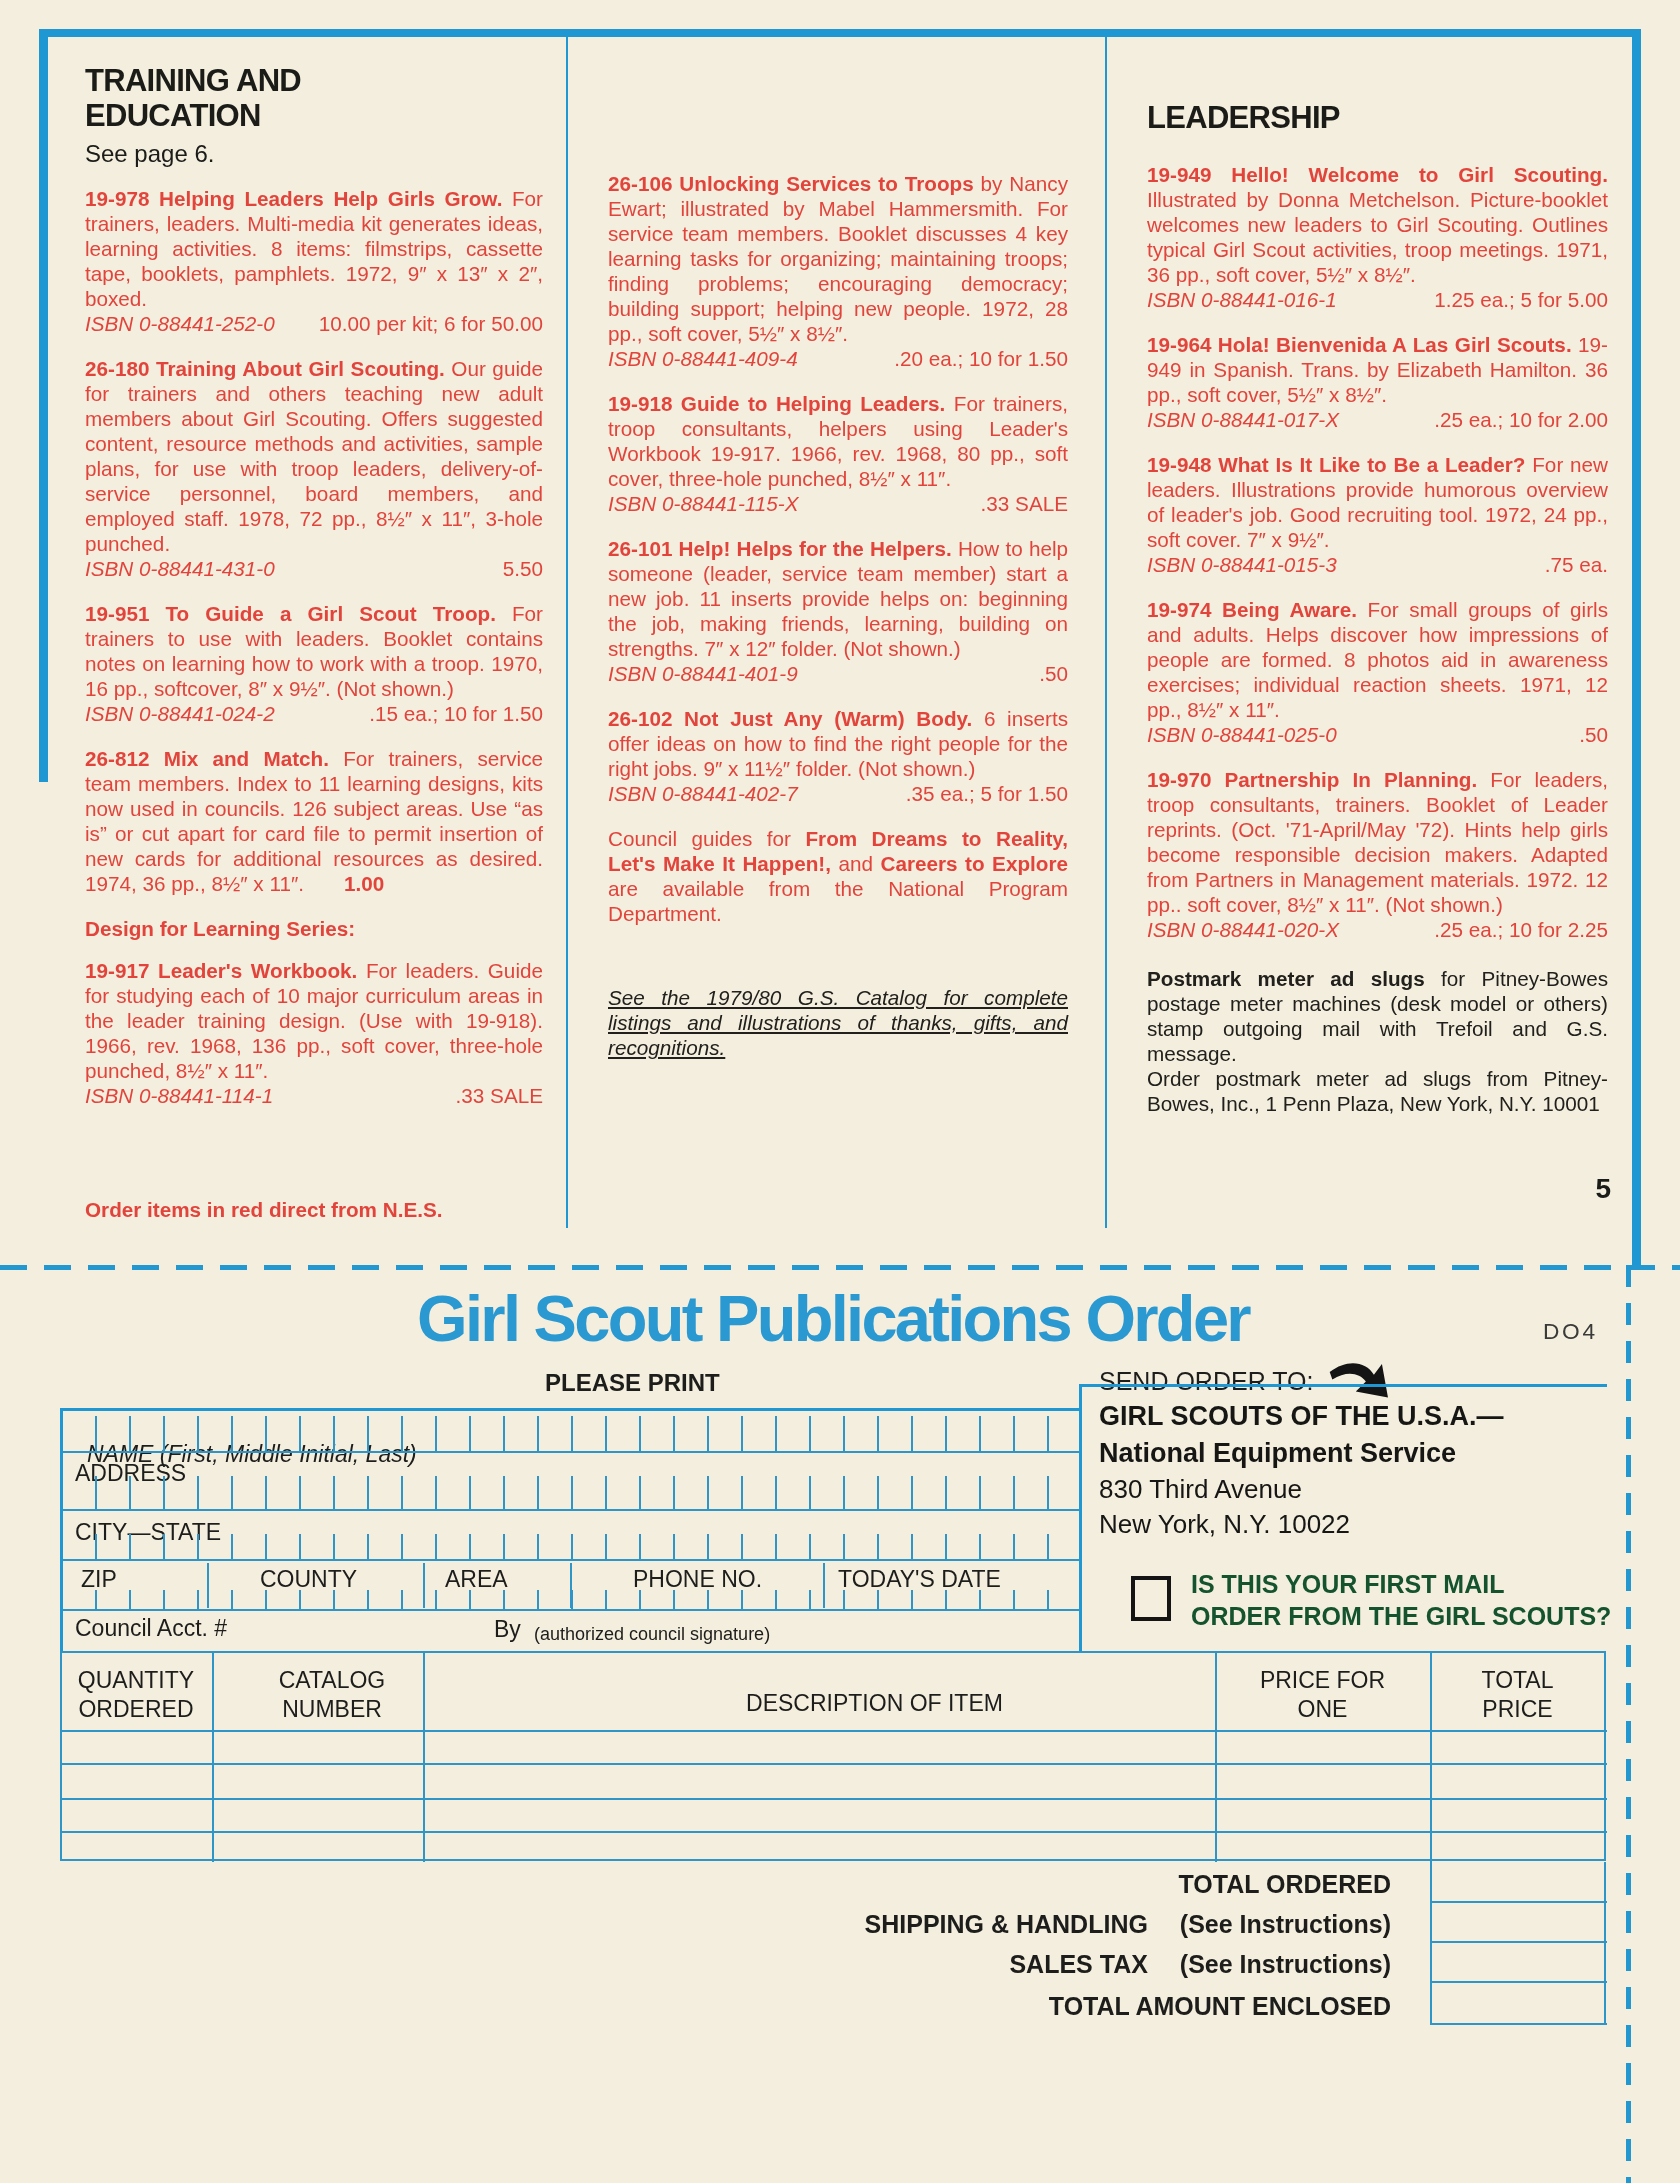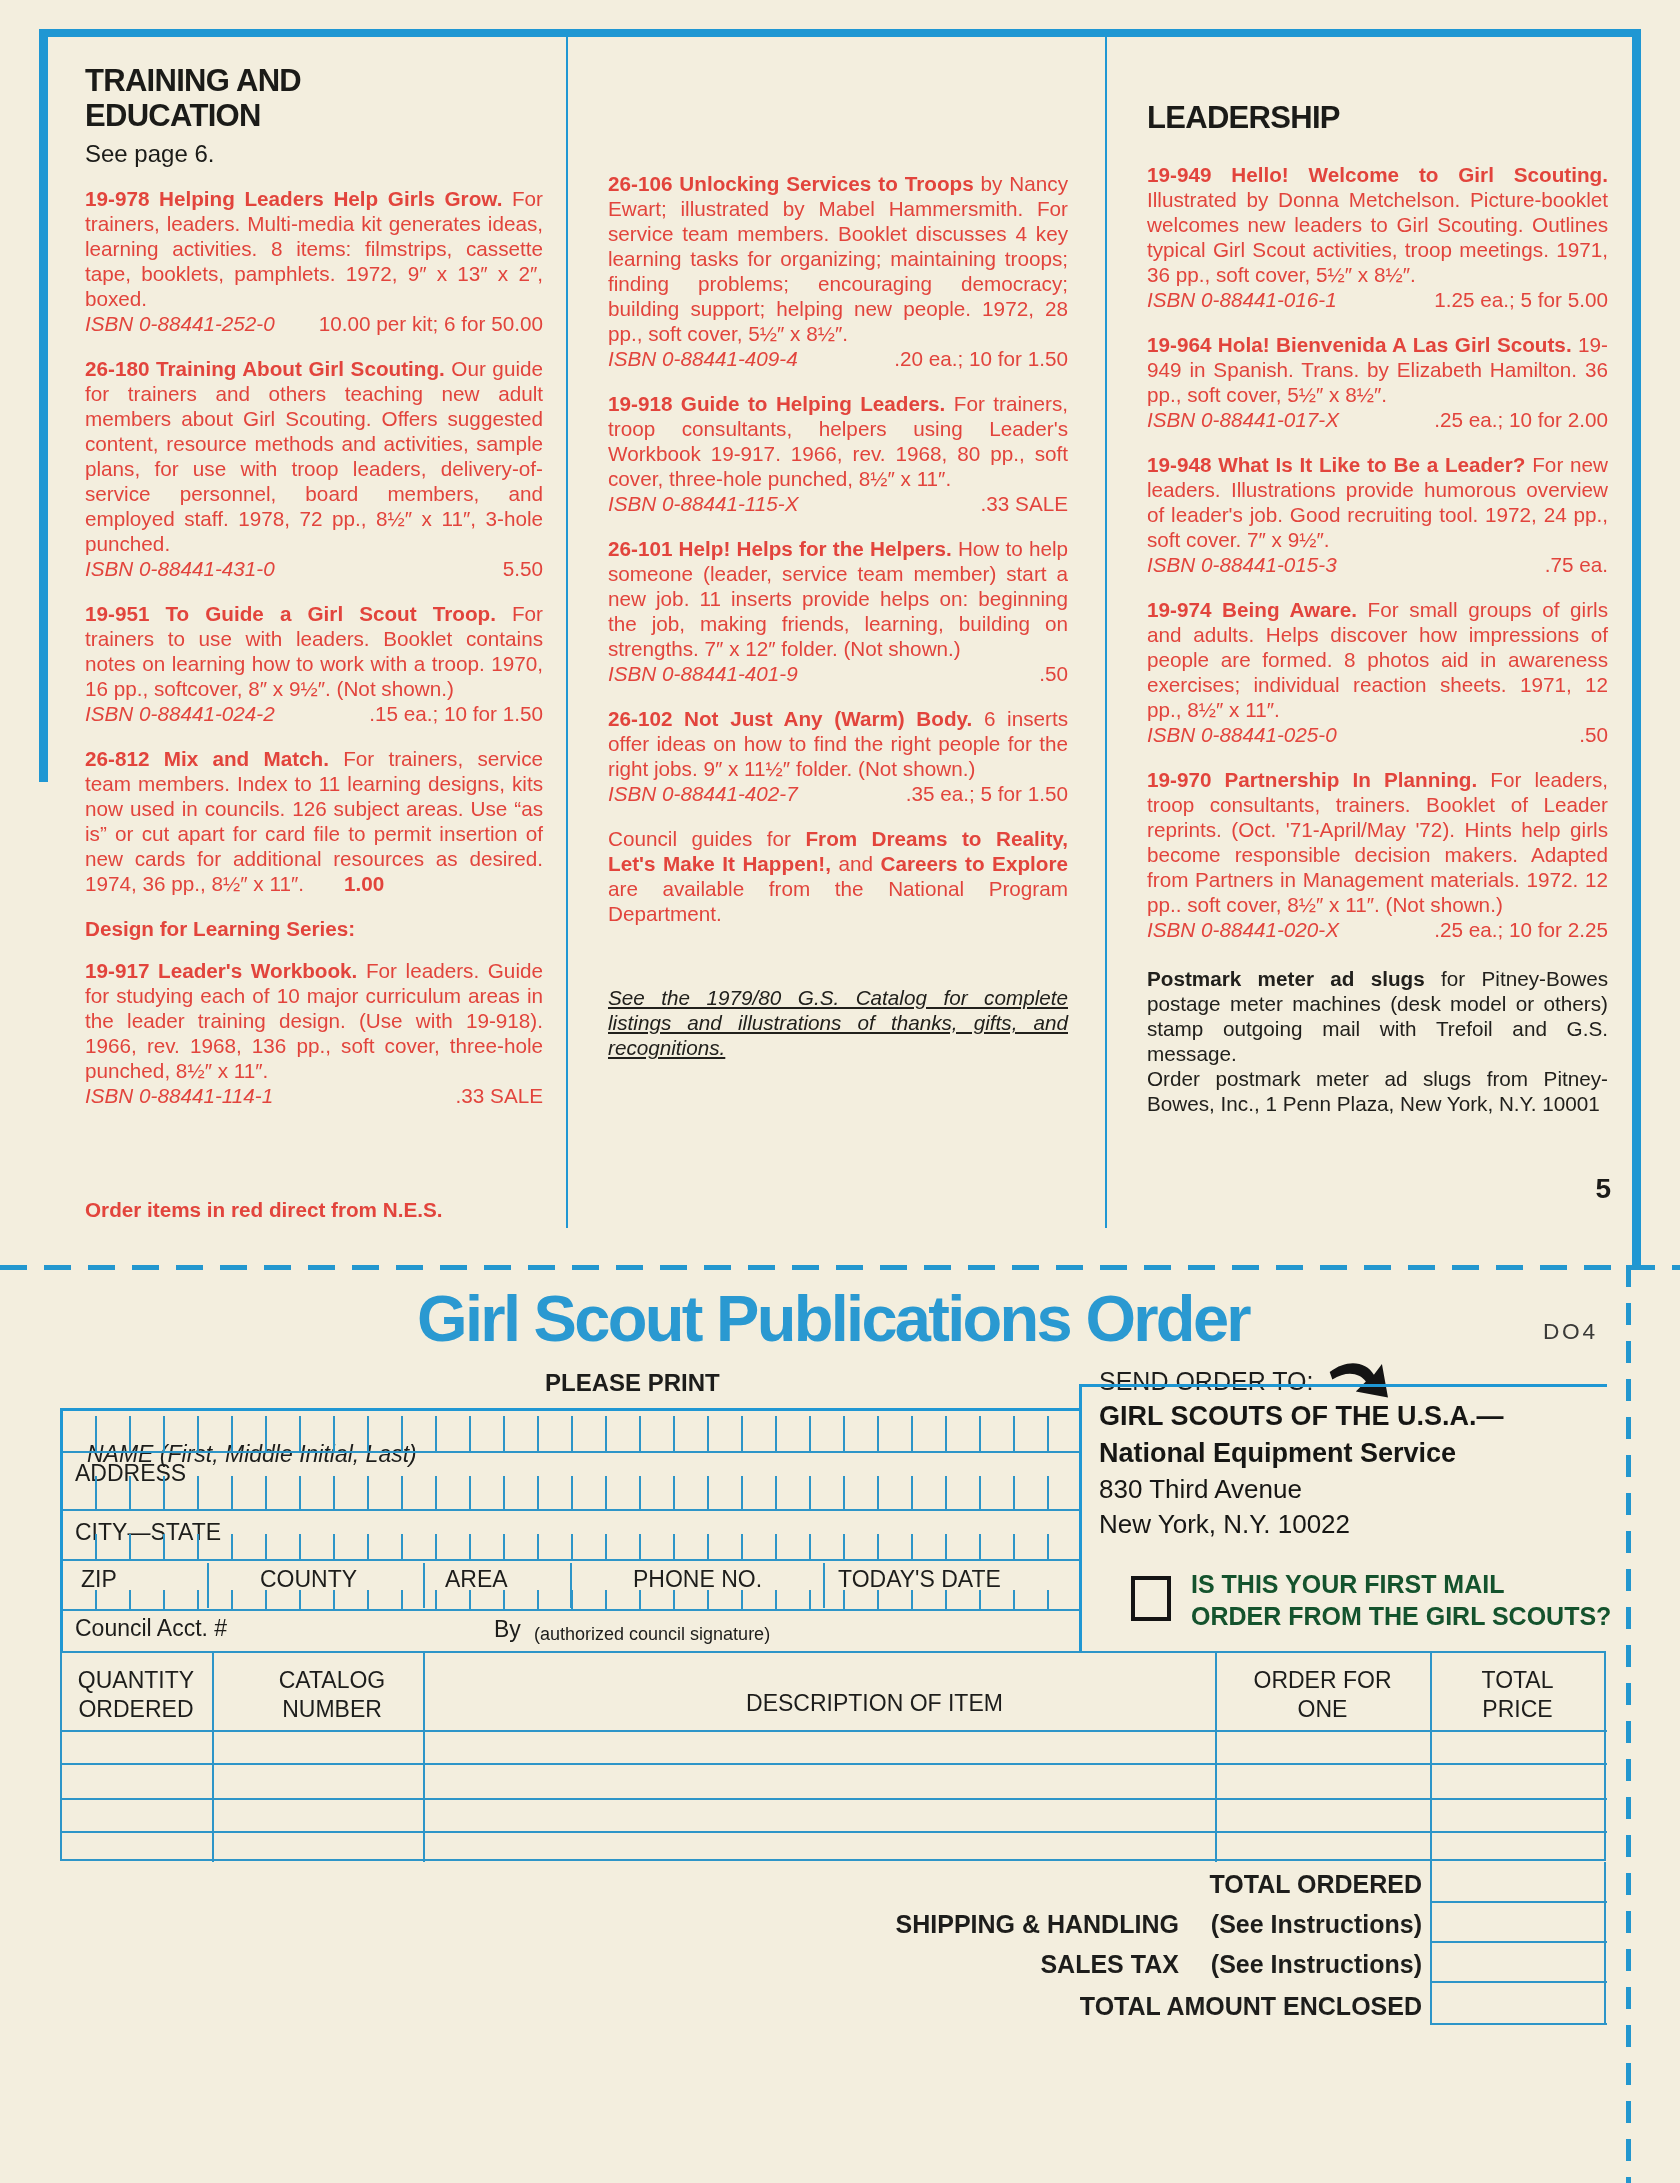--- a/index.html
+++ b/index.html
@@ -39,21 +39,21 @@
     background:repeating-linear-gradient(90deg,transparent 0 32px,#2d95c8 32px 34px);}
   .zip-sep{position:absolute;width:2px;background:#2d95c8;}
   .by-note{position:absolute;left:534px;top:1624px;font-size:18px;color:#1d1d1b;}
   .recipient{position:absolute;left:1099px;top:1398px;width:500px;text-align:left;color:#161614;}
   .recipient .r1,.recipient .r2{font-size:27px;font-weight:bold;line-height:37px;}
   .recipient .r3,.recipient .r4{font-size:26px;line-height:35px;}
   .checkbox{position:absolute;left:1131px;top:1576px;width:32px;height:37px;border:4.7px solid #141414;background:transparent;}
   .first-q{position:absolute;left:1191px;top:1568px;width:426px;font-size:25px;font-weight:bold;
     line-height:32px;color:#14532d;white-space:pre-line;}
   .th{position:absolute;font-size:23px;color:#1d1d1b;text-align:center;white-space:pre-line;line-height:29px;}
-  .total-row{position:absolute;left:596px;width:826px;text-align:right;font-size:25px;font-weight:bold;color:#1d1d1b;}
+  .total-row{position:absolute;left:565px;width:826px;text-align:right;font-size:25px;font-weight:bold;color:#1d1d1b;}
   .total-row .note{margin-left:25px;}
   .hit{position:absolute;background:transparent;}
   .arrow-icon{position:absolute;left:1327px;top:1352px;width:67px;height:67px;}
 </style>
 </head>
 <body>
 
 <div class="page">
 
   <div class="line" style="left:39px;top:29px;width:1602px;height:8px;"></div>
@@ -246,21 +246,21 @@
   <div class="line" style="left:1430px;top:1901px;width:177px;height:2px;background:#2d95c8;"></div>
   <div class="line" style="left:1430px;top:1941px;width:177px;height:2px;background:#2d95c8;"></div>
   <div class="line" style="left:1430px;top:1981px;width:177px;height:2px;background:#2d95c8;"></div>
   <div class="line" style="left:1430px;top:2023px;width:177px;height:2px;background:#2d95c8;"></div>
 
   <div class="th" style="left:60px;top:1666px;width:152px;">QUANTITY
 ORDERED</div>
   <div class="th" style="left:212px;top:1666px;width:240px;">CATALOG
 NUMBER</div>
   <div class="th" style="left:423px;top:1678px;width:903px;margin-top:11px;">DESCRIPTION OF ITEM</div>
-  <div class="th" style="left:1215px;top:1666px;width:215px;">ORDER FOR
+  <div class="th" style="left:1215px;top:1666px;width:215px;">PRICE FOR
 ONE</div>
   <div class="th" style="left:1430px;top:1666px;width:175px;">TOTAL
 PRICE</div>
 
   <div id="table-cells">
       <div class="hit" style="left: 63px; top: 1732px; width: 149px; height: 31px;"></div>
       <div class="hit" style="left: 214px; top: 1732px; width: 209px; height: 31px;"></div>
       <div class="hit" style="left: 425px; top: 1732px; width: 790px; height: 31px;"></div>
       <div class="hit" style="left: 1217px; top: 1732px; width: 213px; height: 31px;"></div>
       <div class="hit" style="left: 1432px; top: 1732px; width: 168px; height: 31px;"></div>

